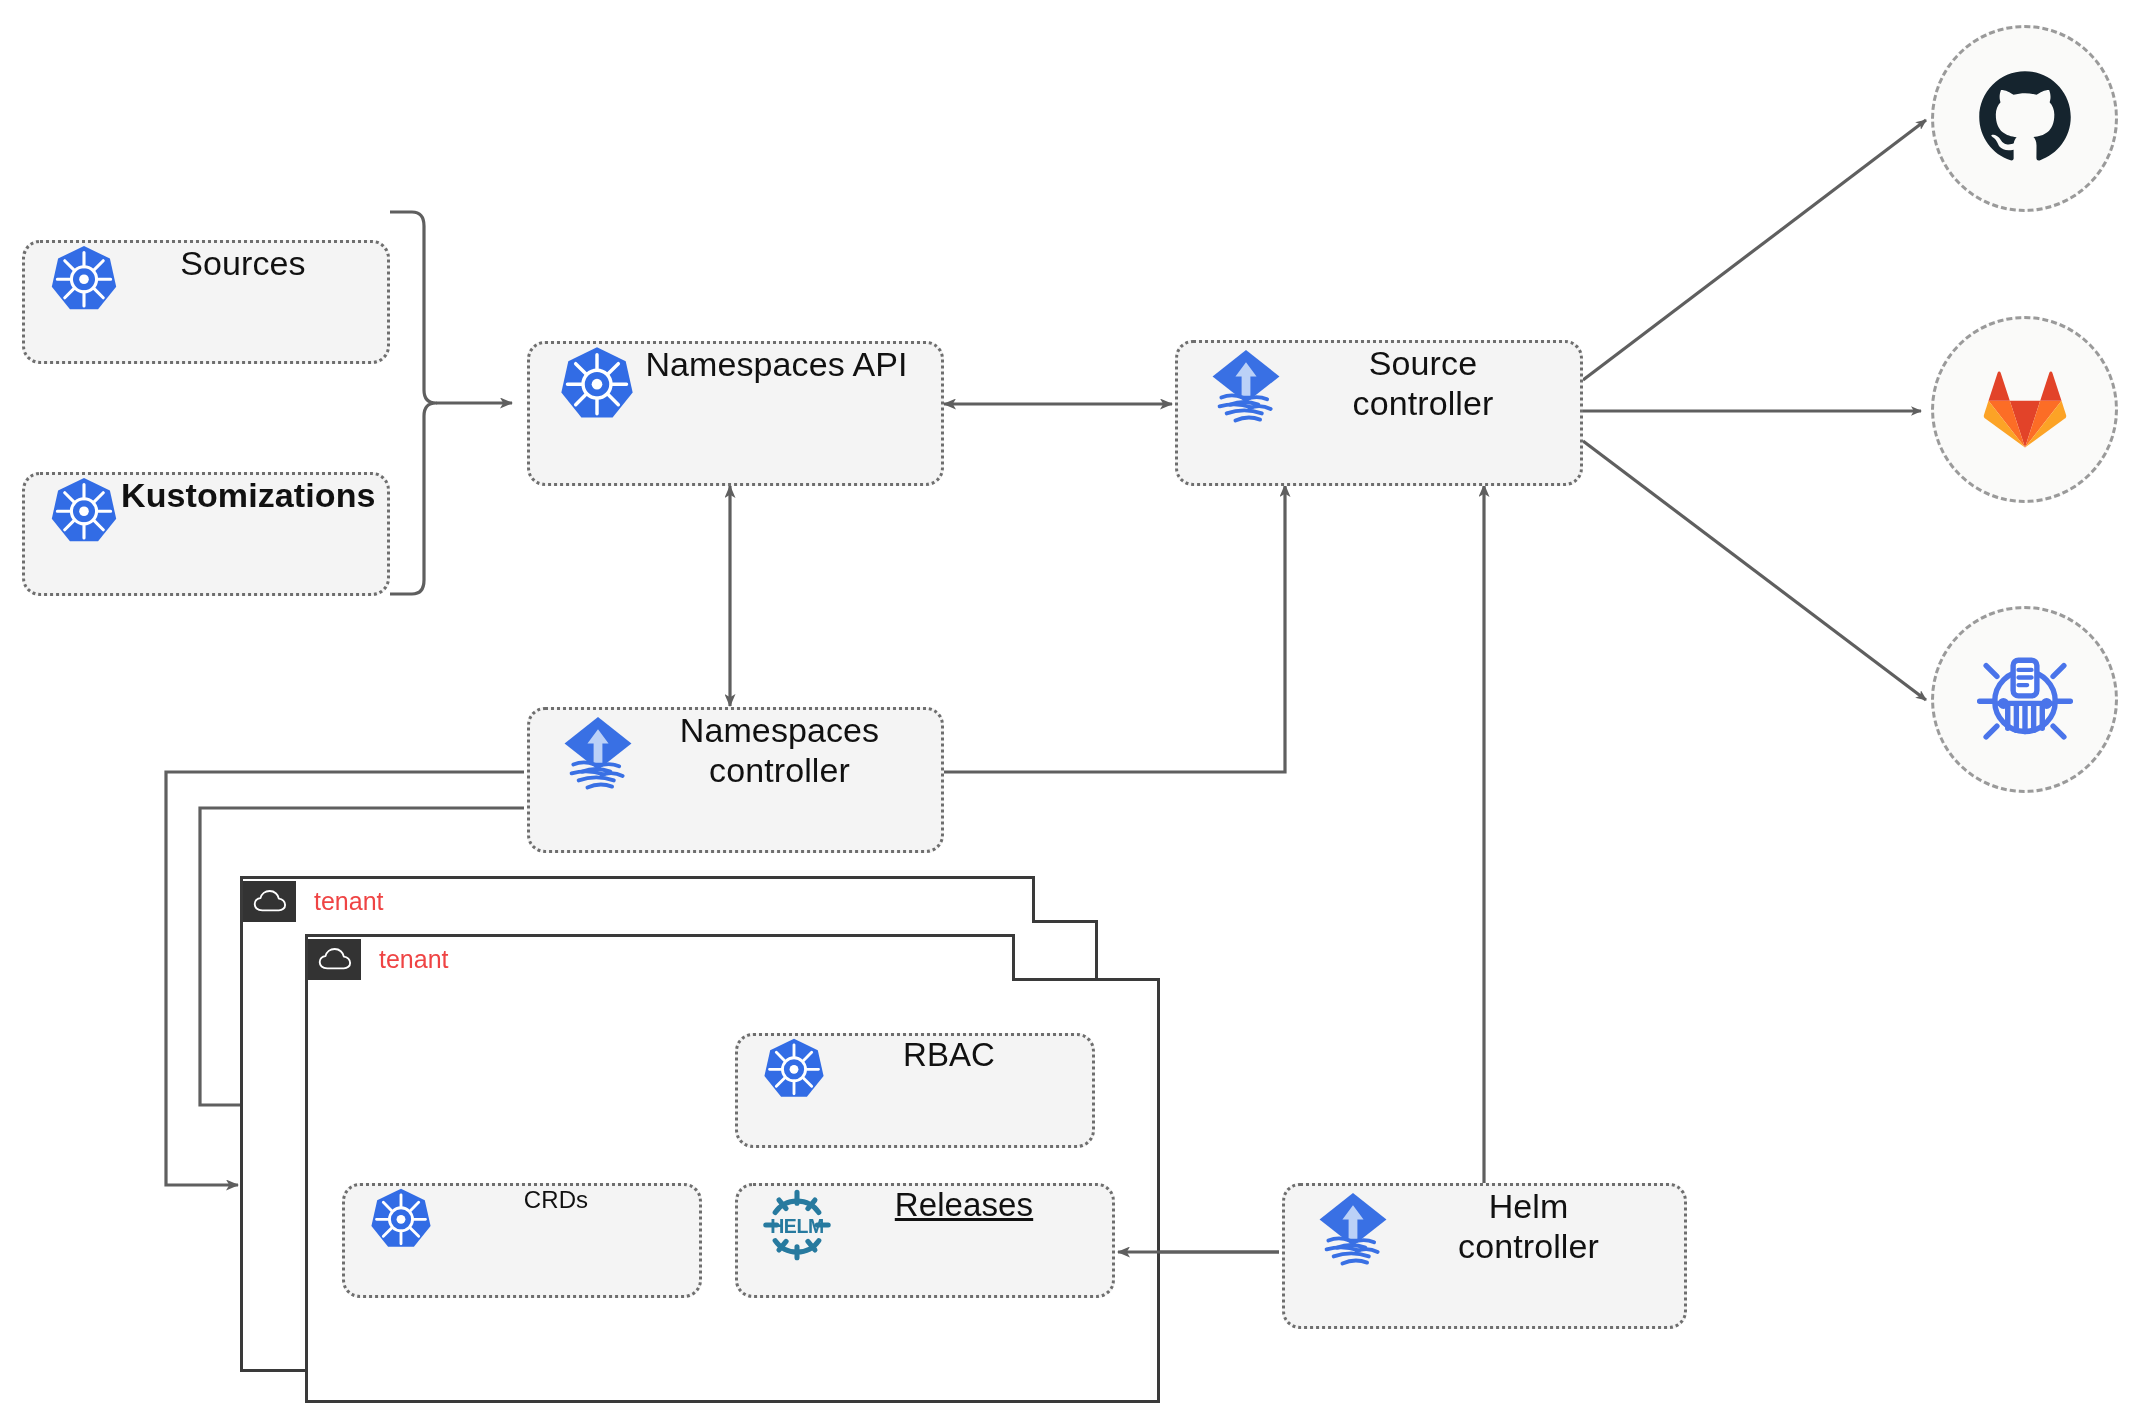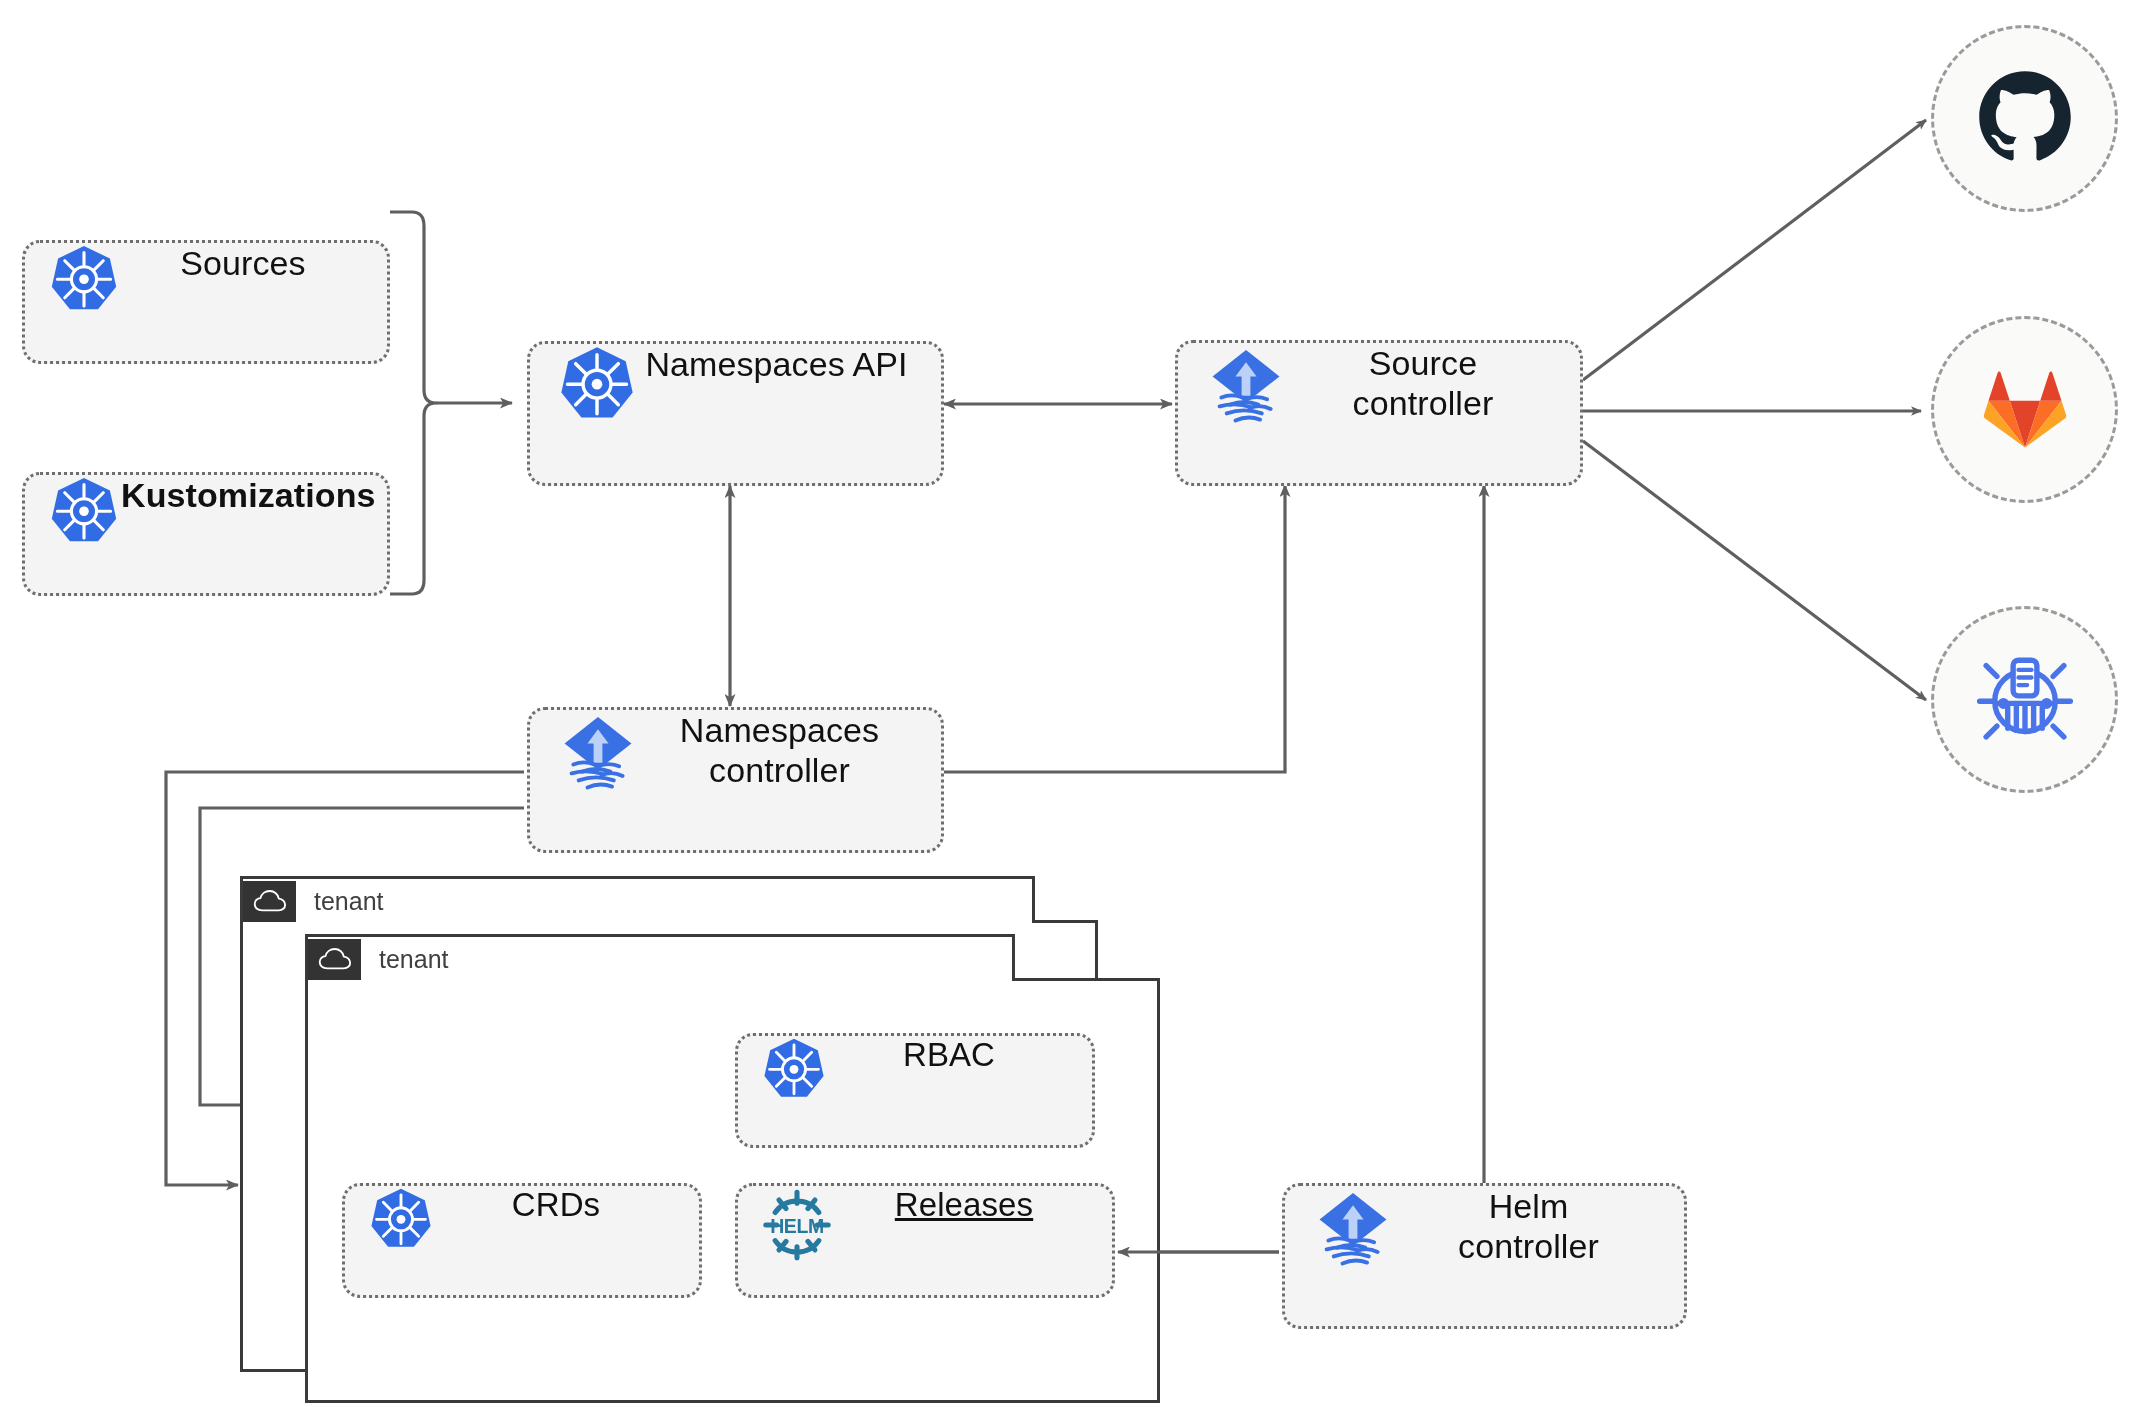--- a/index.html
+++ b/index.html
@@ -58,21 +58,21 @@
     box-sizing:border-box;
     padding-right:26px;
   }
   .tenant-chip{
     width:53px;height:41px;
     background:#333333;
     display:flex;align-items:center;justify-content:center;
     flex:0 0 auto;
   }
   .tenant-name{
-    color:#404040;font-size:25px;margin-left:18px;white-space:nowrap;
+    color:#ef4444;font-size:25px;margin-left:18px;white-space:nowrap;
   }
 
   
   #edges{position:absolute;inset:0;width:2144px;height:1407px;z-index:2;pointer-events:none;}
   #edges-top{position:absolute;inset:0;width:2144px;height:1407px;z-index:9;pointer-events:none;}
 </style>
 </head>
 <body>
 
 <div id="stage">
@@ -315,21 +315,21 @@
       <svg width="68" height="68" viewBox="0 0 100 100" aria-hidden="true">
         <polygon points="50,4 85,21 93.5,59 69,89.5 31,89.5 6.5,59 15,21" fill="#326CE5"></polygon>
         <g fill="none" stroke="#ffffff" stroke-width="4.2" stroke-linecap="round">
           <circle cx="50" cy="49" r="17"></circle>
           <path d="M50 13 L50 32 M50 66 L50 85 M14 49 L32 49 M68 49 L86 49"></path>
           <path d="M24 24 L37 37 M63 61 L76 74 M76 24 L63 37 M37 61 L24 74"></path>
         </g>
         <circle cx="50" cy="49" r="6.5" fill="#ffffff"></circle>
       </svg>
     </span>
-    <span class="lbl" style="font-size:33px;">CRDs</span>
+    <span class="lbl" style="font-size:24px;">CRDs</span>
   </div>
 
   <div class="node" style="left:735px;top:1183px;width:380px;height:115px;padding:0 20px;z-index:7;">
     <span class="ico">
       <svg width="78" height="78" viewBox="0 0 100 100" aria-hidden="true">
         <g stroke="#277A9F" stroke-width="6.5" fill="none" stroke-linecap="round">
           <path d="M22 34 A34 34 0 0 1 78 34"></path>
           <path d="M22 70 A34 34 0 0 0 78 70"></path>
           <path d="M50 8 L50 22 M50 78 L50 92"></path>
           <path d="M27 18 L36 29 M73 18 L64 29 M27 82 L36 71 M73 82 L64 71"></path>

